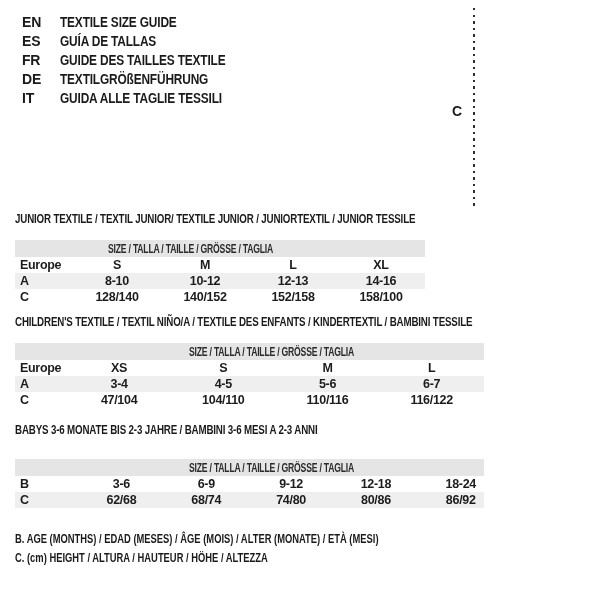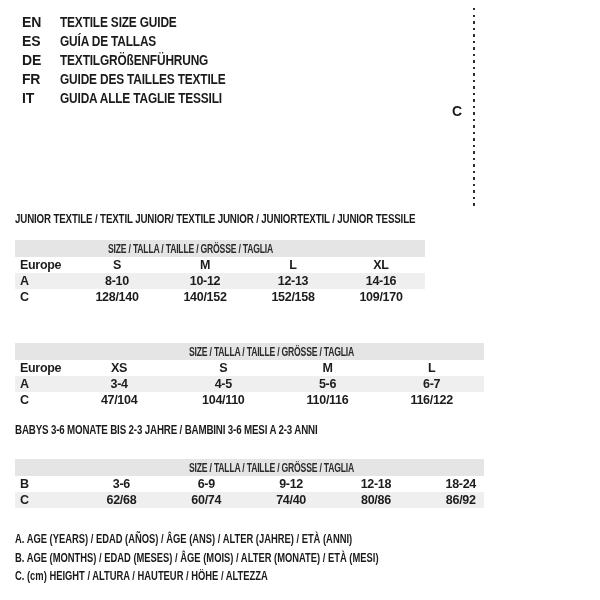--- a/index.html
+++ b/index.html
@@ -48,26 +48,26 @@
   <div class="langs">
     <div class="lang-row">
       <span class="lang-code">EN</span>
       <span class="cond-sm">TEXTILE SIZE GUIDE</span>
     </div>
     <div class="lang-row">
       <span class="lang-code">ES</span>
       <span class="cond-sm">GUÍA DE TALLAS</span>
     </div>
     <div class="lang-row">
+      <span class="lang-code">FR</span>
+      <span class="cond-sm">GUIDE DES TAILLES TEXTILE</span>
+    </div>
+    <div class="lang-row">
       <span class="lang-code">DE</span>
       <span class="cond-sm">TEXTILGRÖßENFÜHRUNG</span>
-    </div>
-    <div class="lang-row">
-      <span class="lang-code">FR</span>
-      <span class="cond-sm">GUIDE DES TAILLES TEXTILE</span>
     </div>
     <div class="lang-row">
       <span class="lang-code">IT</span>
       <span class="cond-sm">GUIDA ALLE TAGLIE TESSILI</span>
     </div>
   </div>
 
   <div class="figure">
     <div class="measure-line"></div>
     <div class="measure-label">C</div>
@@ -116,25 +116,28 @@
       <td>8-10</td>
       <td>10-12</td>
       <td>12-13</td>
       <td>14-16</td>
     </tr>
     <tr>
       <td class="lbl">C</td>
       <td>128/140</td>
       <td>140/152</td>
       <td>152/158</td>
-      <td>109/170</td>
+      <td>158/100</td>
     </tr>
   </tbody>
     </table>
 
+  <div class="tbl-title" style="top:315px">
+    <span class="cond">CHILDREN'S TEXTILE / TEXTIL NIÑO/A / TEXTILE DES ENFANTS / KINDERTEXTIL / BAMBINI TESSILE</span>
+  </div>
   <table class="size-table" style="top:343px;width:573px">
     <colgroup>
         <col style="width:52px">
         <col>
         <col>
         <col>
         <col>
         <col>
       </colgroup>
     <tbody>
@@ -192,28 +195,27 @@
       <td>3-6</td>
       <td>6-9</td>
       <td>9-12</td>
       <td>12-18</td>
       <td>18-24</td>
       <td>24-36</td>
     </tr>
     <tr class="r-alt">
       <td class="lbl">C</td>
       <td>62/68</td>
-      <td>60/74</td>
-      <td>74/40</td>
+      <td>68/74</td>
+      <td>74/80</td>
       <td>80/86</td>
       <td>86/92</td>
       <td>92/98</td>
     </tr>
   </tbody>
     </table>
 
   <div class="notes">
-    <div class="note-line"><span class="cond-note">A. AGE (YEARS) / EDAD (AÑOS) / ÂGE (ANS) / ALTER (JAHRE) / ETÀ (ANNI)</span></div>
     <div class="note-line"><span class="cond-note">B. AGE (MONTHS) / EDAD (MESES) / ÂGE (MOIS) / ALTER (MONATE) / ETÀ (MESI)</span></div>
     <div class="note-line"><span class="cond-note">C. (cm) HEIGHT / ALTURA / HAUTEUR / HÖHE / ALTEZZA</span></div>
   </div>
 
 </div>
 
 </body></html>

